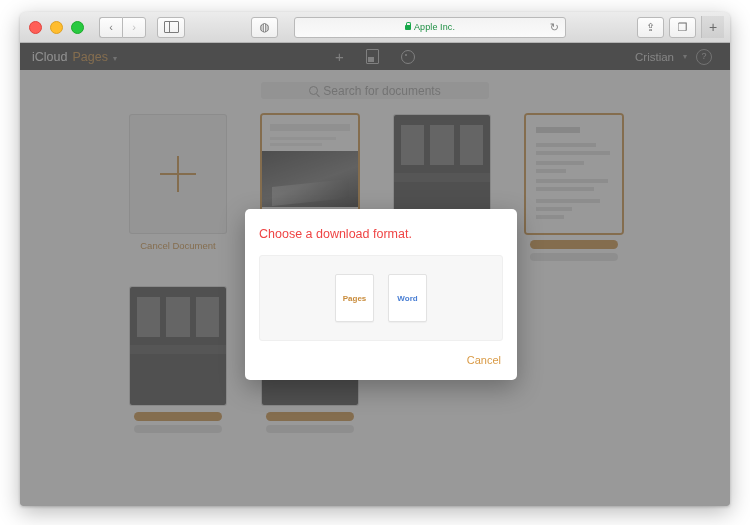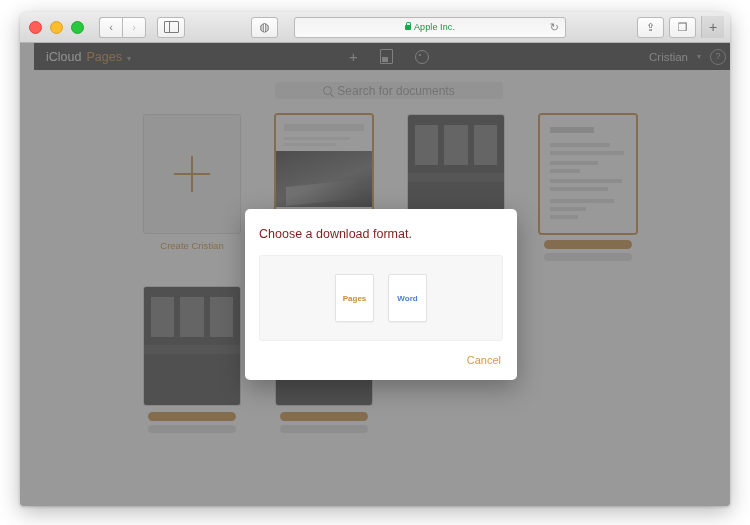--- a/index.html
+++ b/index.html
@@ -168,21 +168,20 @@
     border-left: 1px solid #bdbdbd;
   }
 
   
   .page {
     position: relative;
     width: 710px;
     height: 463px;
     background: #ffffff;
     overflow: hidden;
-    padding-left: 14px;
   }
 
   .app-header {
     position: relative;
     height: 27px;
     background: #383838;
     display: flex;
     align-items: center;
     color: #d8d8d8;
     font-size: 11.5px;
@@ -396,21 +395,21 @@
     top: 166px;
     width: 272px;
     background: #ffffff;
     border-radius: 5px;
     box-shadow: 0 8px 26px rgba(0,0,0,0.30);
     z-index: 6;
     overflow: hidden;
   }
   .modal-title {
     font-size: 12.5px;
-    color: #7f1d1d;
+    color: #ef4444;
     padding: 18px 0 0 14px;
   }
   .format-panel {
     margin: 14px 14px 0 14px;
     background: #f7f7f7;
     border: 1px solid #efefef;
     border-radius: 3px;
     padding: 18px 0;
     display: flex;
     justify-content: center;
@@ -516,21 +515,21 @@
             <span class="search-ph">Search for documents</span>
           </div>
         </div>
 
         <div class="grid">
 
           <div class="doc-cell">
             <div class="thumb create">
               <span class="create-plus"></span>
             </div>
-            <div class="thumb-label">Create Cristian</div>
+            <div class="thumb-label">Cancel Document</div>
           </div>
 
           <div class="doc-cell">
             <div class="thumb selected">
               <div class="t-photo">
                 <div class="hdr"></div>
                 <div class="ln" style="top:22px;width:66px;"></div>
                 <div class="ln" style="top:28px;width:52px;"></div>
                 <div class="img"></div>
               </div>

